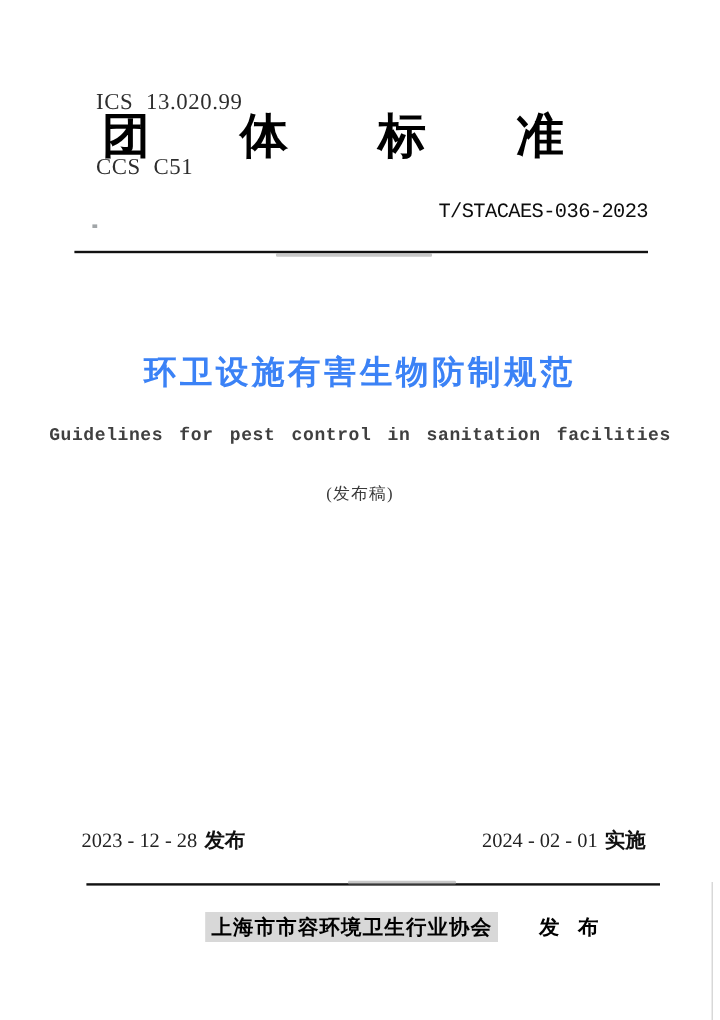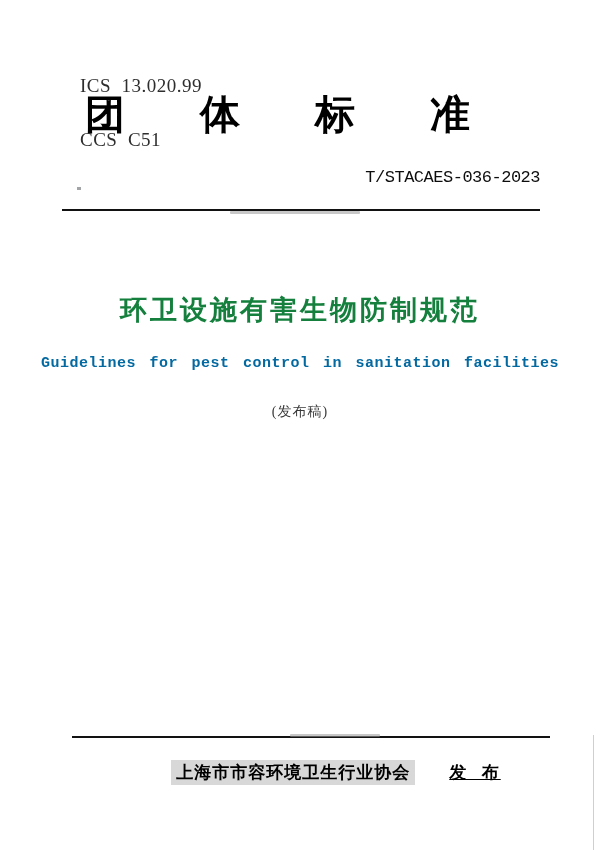--- a/index.html
+++ b/index.html
@@ -66,32 +66,32 @@
   }
 
   
   .title-zh {
     position: absolute;
     left: 0; top: 292px; width: 600px;
     text-align: center;
     font-size: 27px;
     font-weight: 700;
     letter-spacing: 3px;
-    color: #15803d;
+    color: #3b82f6;
   }
   .title-en {
     position: absolute;
     left: 0; top: 355px; width: 600px;
     text-align: center;
     font-family: "Liberation Mono", "DejaVu Sans Mono", monospace;
     font-size: 15px;
     font-weight: 700;
     letter-spacing: 0.5px;
     word-spacing: 4px;
-    color: #0369a1;
+    color: #404040;
   }
   .draft-note {
     position: absolute;
     left: 0; top: 403px; width: 600px;
     text-align: center;
     font-family: "Liberation Serif", "DejaVu Serif", serif;
     font-size: 14px;
     letter-spacing: 1px;
     color: #3a3a3a;
   }
@@ -126,21 +126,21 @@
     font-size: 17px;
     font-weight: 700;
     color: #000;
     padding-left: 36px;
   }
   .publisher-name {
     background: #d8d8d8;
     padding: 1px 5px;
     letter-spacing: 1px;
   }
-  .publish-label { white-space: pre; letter-spacing: 2px; text-decoration: underline; }
+  .publish-label { white-space: pre; letter-spacing: 2px; }
 </style>
 </head>
 <body>
 
 <div class="page">
 
   <div class="ics-block">
     <div>ICS  13.020.99</div>
     <div>CCS  C51</div>
   </div>
@@ -156,20 +156,22 @@
 
   <div class="speck"></div>
   <div class="rule rule-top"></div>
   <div class="smudge smudge-top"></div>
 
   <div class="title-zh">环卫设施有害生物防制规范</div>
   <div class="title-en">Guidelines for pest control in sanitation facilities</div>
   <div class="draft-note">(发布稿)</div>
 
   <div class="dates-row">
+    <div class="date-item"><span>2023 - 12 - 28</span><span class="cn">发布</span></div>
+    <div class="date-item"><span>2024 - 02 - 01</span><span class="cn">实施</span></div>
   </div>
 
   <div class="rule rule-bottom"></div>
   <div class="smudge smudge-bottom"></div>
 
   <div class="publisher-row">
     <span class="publisher-name">上海市市容环境卫生行业协会</span>
     <span class="publish-label">发  布</span>
   </div>
 

